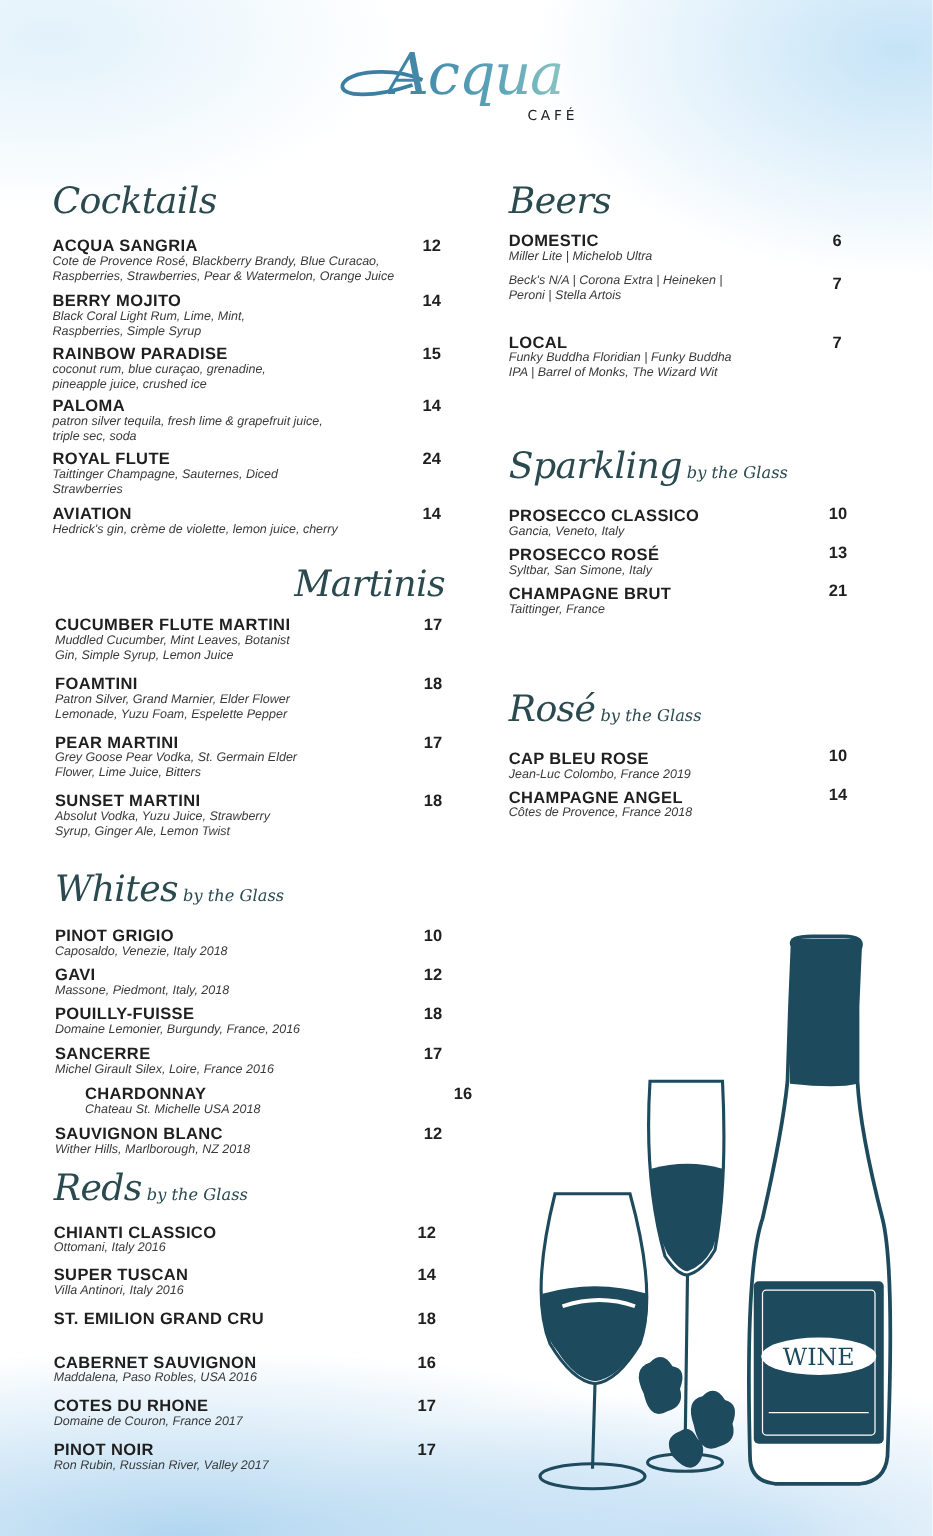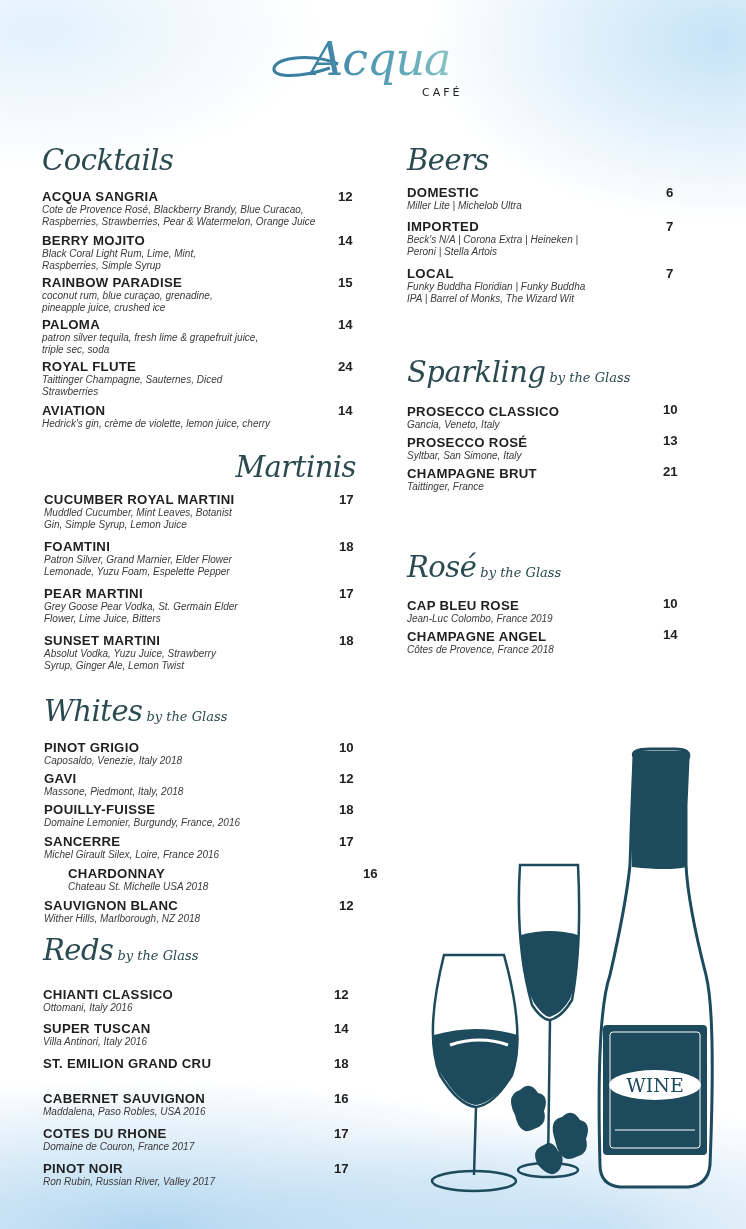--- a/index.html
+++ b/index.html
@@ -92,21 +92,21 @@
   <div class="item" style="height:30px;">
     <div class="item-name">AVIATION</div>
     <div class="item-price" style="left:296px;">14</div>
     <div class="item-desc">Hedrick's gin, crème de violette, lemon juice, cherry</div>
   </div>
 </div>
 
 <div class="section" style="left:44px; top:450px; width:312px;">
   <div class="sec-title" style="margin-bottom:8px;text-align:right;">Martinis</div>
   <div class="item" style="height:47px;">
-    <div class="item-name">CUCUMBER ROYAL MARTINI</div>
+    <div class="item-name">CUCUMBER FLUTE MARTINI</div>
     <div class="item-price" style="left:295px;">17</div>
     <div class="item-desc">Muddled Cucumber, Mint Leaves, Botanist</div>
     <div class="item-desc">Gin, Simple Syrup, Lemon Juice</div>
   </div>
   <div class="item" style="height:47px;">
     <div class="item-name">FOAMTINI</div>
     <div class="item-price" style="left:295px;">18</div>
     <div class="item-desc">Patron Silver, Grand Marnier, Elder Flower</div>
     <div class="item-desc">Lemonade, Yuzu Foam, Espelette Pepper</div>
   </div>
@@ -154,21 +154,21 @@
     <div class="item-desc">Chateau St. Michelle USA 2018</div>
   </div>
   <div class="item" style="height:28px;">
     <div class="item-name">SAUVIGNON BLANC</div>
     <div class="item-price" style="left:295px;">12</div>
     <div class="item-desc">Wither Hills, Marlborough, NZ 2018</div>
   </div>
 </div>
 
 <div class="section" style="left:43px; top:933px; width:312px;">
-  <div class="sec-title" style="margin-bottom:14px;">
+  <div class="sec-title" style="margin-bottom:4px;">
     <span>Reds</span><span class="sub">by the Glass</span>
   </div>
   <div class="item" style="height:34px;">
     <div class="item-name">CHIANTI CLASSICO</div>
     <div class="item-price" style="left:291px;">12</div>
     <div class="item-desc">Ottomani, Italy 2016</div>
   </div>
   <div class="item" style="height:35px;">
     <div class="item-name">SUPER TUSCAN</div>
     <div class="item-price" style="left:291px;">14</div>
@@ -196,21 +196,20 @@
 </div>
 
 <div class="section" style="left:407px; top:143px; width:275px;">
   <div class="sec-title" style="margin-bottom:8px;">Beers</div>
   <div class="item" style="height:34px;">
     <div class="item-name">DOMESTIC</div>
     <div class="item-price" style="left:259px;">6</div>
     <div class="item-desc">Miller Lite | Michelob Ultra</div>
   </div>
   <div class="item" style="height:47px;">
-    <div class="item-name">IMPORTED</div>
     <div class="item-price" style="left:259px;">7</div>
     <div class="item-desc">Beck's N/A | Corona Extra | Heineken |</div>
     <div class="item-desc">Peroni | Stella Artois</div>
   </div>
   <div class="item" style="height:40px;">
     <div class="item-name">LOCAL</div>
     <div class="item-price" style="left:259px;">7</div>
     <div class="item-desc">Funky Buddha Floridian | Funky Buddha</div>
     <div class="item-desc">IPA | Barrel of Monks, The Wizard Wit</div>
   </div>

